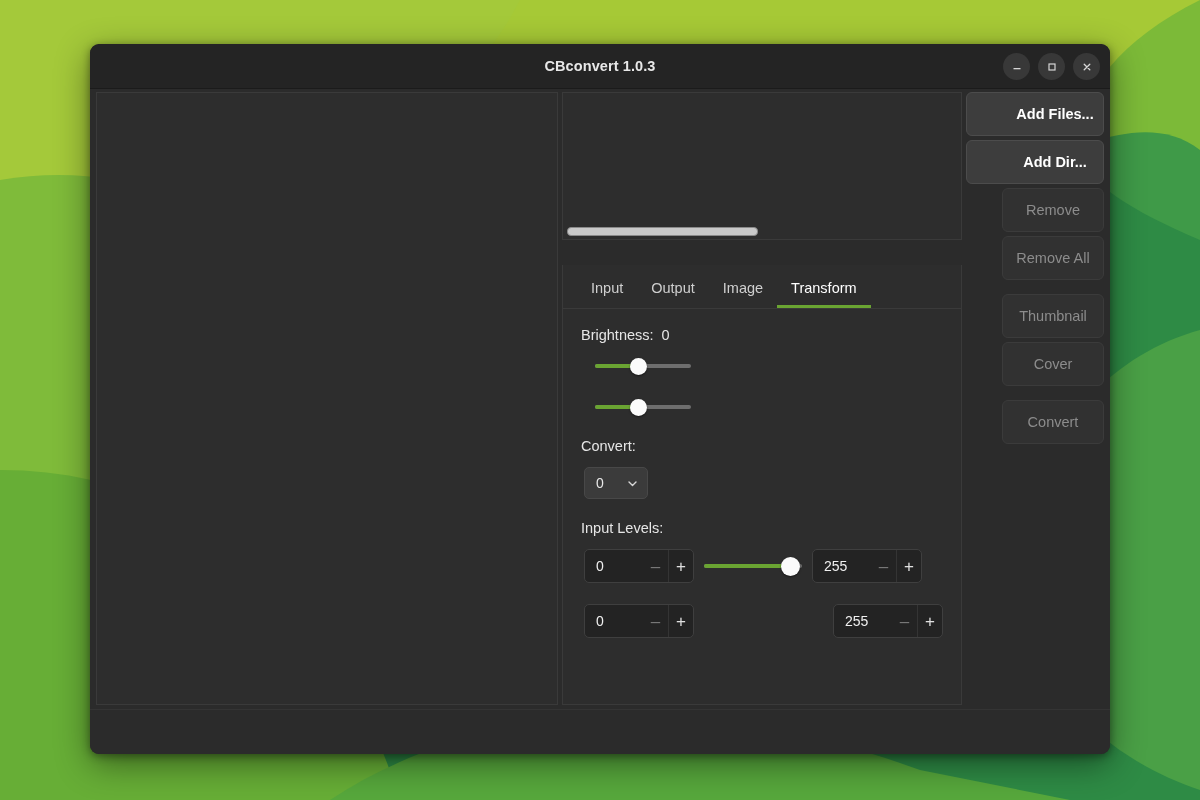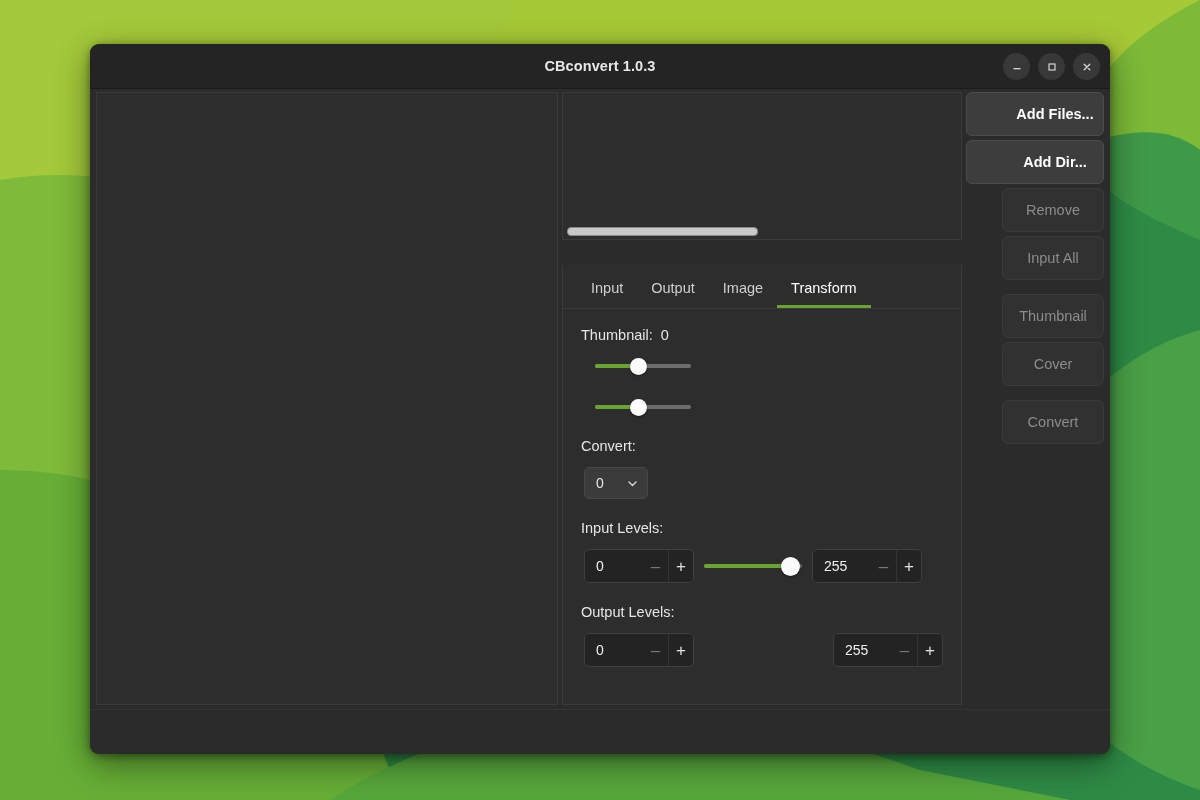--- a/index.html
+++ b/index.html
@@ -406,21 +406,21 @@
             <button class="tab">Input</button>
             <button class="tab">Output</button>
             <button class="tab">Image</button>
             <button class="tab active">Transform</button>
           </div>
 
           <div id="tab-content">
 
             <div class="group">
               <div class="field-label">
-                <span>Thumbnail:</span>
+                <span>Brightness:</span>
                 &nbsp;<span>0</span>
               </div>
               <div class="slider">
                 <div class="track-off"></div>
                 <div class="track-on" style="width:43px;"></div>
                 <div class="knob" style="left:35px;"></div>
               </div>
             </div>
 
             <div class="group">
@@ -456,21 +456,20 @@
                 </div>
                 <div class="spin">
                   <span class="spin-value">255</span>
                   <button class="spin-btn minus">–</button>
                   <button class="spin-btn plus">+</button>
                 </div>
               </div>
             </div>
 
             <div class="group">
-              <div class="field-label">Output Levels:</div>
               <div class="levels-row">
                 <div class="spin">
                   <span class="spin-value">0</span>
                   <button class="spin-btn minus">–</button>
                   <button class="spin-btn plus">+</button>
                 </div>
                 <div class="spacer-gap"></div>
                 <div class="spin">
                   <span class="spin-value">255</span>
                   <button class="spin-btn minus">–</button>
@@ -480,21 +479,21 @@
             </div>
 
           </div>
         </div>
       </div>
 
       <div id="action-bar">
         <button class="action-btn enabled">Add Files...</button>
         <button class="action-btn enabled">Add Dir...</button>
         <button class="action-btn disabled">Remove</button>
-        <button class="action-btn disabled">Input All</button>
+        <button class="action-btn disabled">Remove All</button>
         <div class="action-gap"></div>
         <button class="action-btn disabled">Thumbnail</button>
         <button class="action-btn disabled">Cover</button>
         <div class="action-gap"></div>
         <button class="action-btn disabled">Convert</button>
       </div>
 
     </div>
 
     <div id="status-bar">

